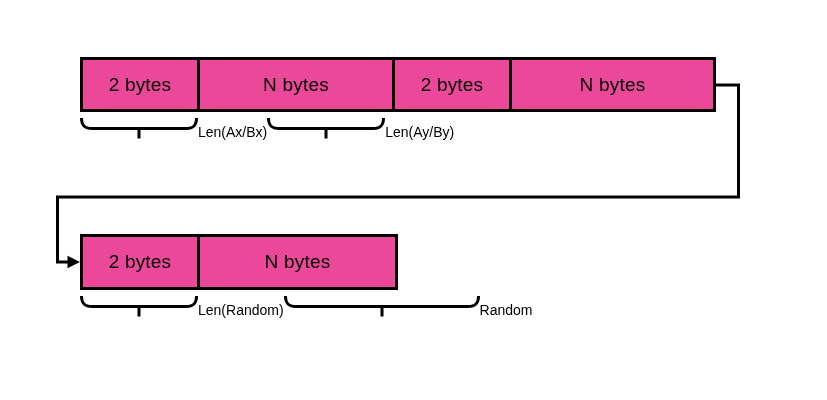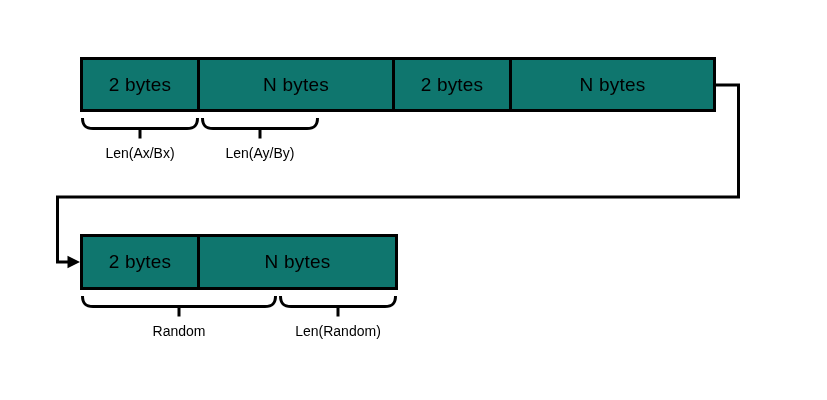--- a/index.html
+++ b/index.html
@@ -21,21 +21,21 @@
     top: 0;
     pointer-events: none;
   }
   .row {
     position: absolute;
   }
   .boxes {
     display: flex;
     box-sizing: border-box;
     border: 3px solid #000;
-    background: #0f766e;
+    background: #ec4899;
     width: 100%;
   }
   .cell {
     display: flex;
     align-items: center;
     justify-content: center;
     box-sizing: border-box;
   }
   .cell.divider {
     border-right: 3px solid #000;
@@ -46,21 +46,21 @@
     letter-spacing: 0.2px;
     white-space: nowrap;
   }
   .braces {
     display: flex;
     margin-top: 6px;
     width: 100%;
   }
   .bcol {
     display: flex;
-    flex-direction: column;
+    flex-direction: row;
     align-items: center;
     box-sizing: border-box;
   }
   .bcol svg {
     display: block;
   }
   .flabel {
     margin-top: 5px;
     font-size: 14px;
     line-height: 16px;
@@ -112,28 +112,28 @@
   <div class="row" style="left:80px; top:234px; width:318px;">
     <div class="boxes" style="height:56px;">
       <div class="cell divider" style="flex:0 0 117px;">
         <span class="size">2 bytes</span>
       </div>
       <div class="cell" style="flex:1;">
         <span class="size">N bytes</span>
       </div>
     </div>
     <div class="braces">
+      <div class="bcol" style="flex:0 0 120px;">
+        <svg width="118" height="22" viewBox="0 0 118 22">
+          <path d="M1.5 0 C1.5 7.5 4.5 10.5 12 10.5 H59 M59 10.5 V20.5 M59 10.5 H106 C113.5 10.5 116.5 7.5 116.5 0" fill="none" stroke="#000" stroke-width="3"></path>
+        </svg>
+        <div class="flabel">Len(Random)</div>
+      </div>
       <div class="bcol" style="flex:1;">
         <svg width="196" height="22" viewBox="0 0 196 22">
           <path d="M1.5 0 C1.5 7.5 4.5 10.5 12 10.5 H98 M98 10.5 V20.5 M98 10.5 H184 C191.5 10.5 194.5 7.5 194.5 0" fill="none" stroke="#000" stroke-width="3"></path>
         </svg>
         <div class="flabel">Random</div>
-      </div>
-      <div class="bcol" style="flex:0 0 120px;">
-        <svg width="118" height="22" viewBox="0 0 118 22">
-          <path d="M1.5 0 C1.5 7.5 4.5 10.5 12 10.5 H59 M59 10.5 V20.5 M59 10.5 H106 C113.5 10.5 116.5 7.5 116.5 0" fill="none" stroke="#000" stroke-width="3"></path>
-        </svg>
-        <div class="flabel">Len(Random)</div>
       </div>
     </div>
   </div>
 
 </div>
 
 </body></html>

